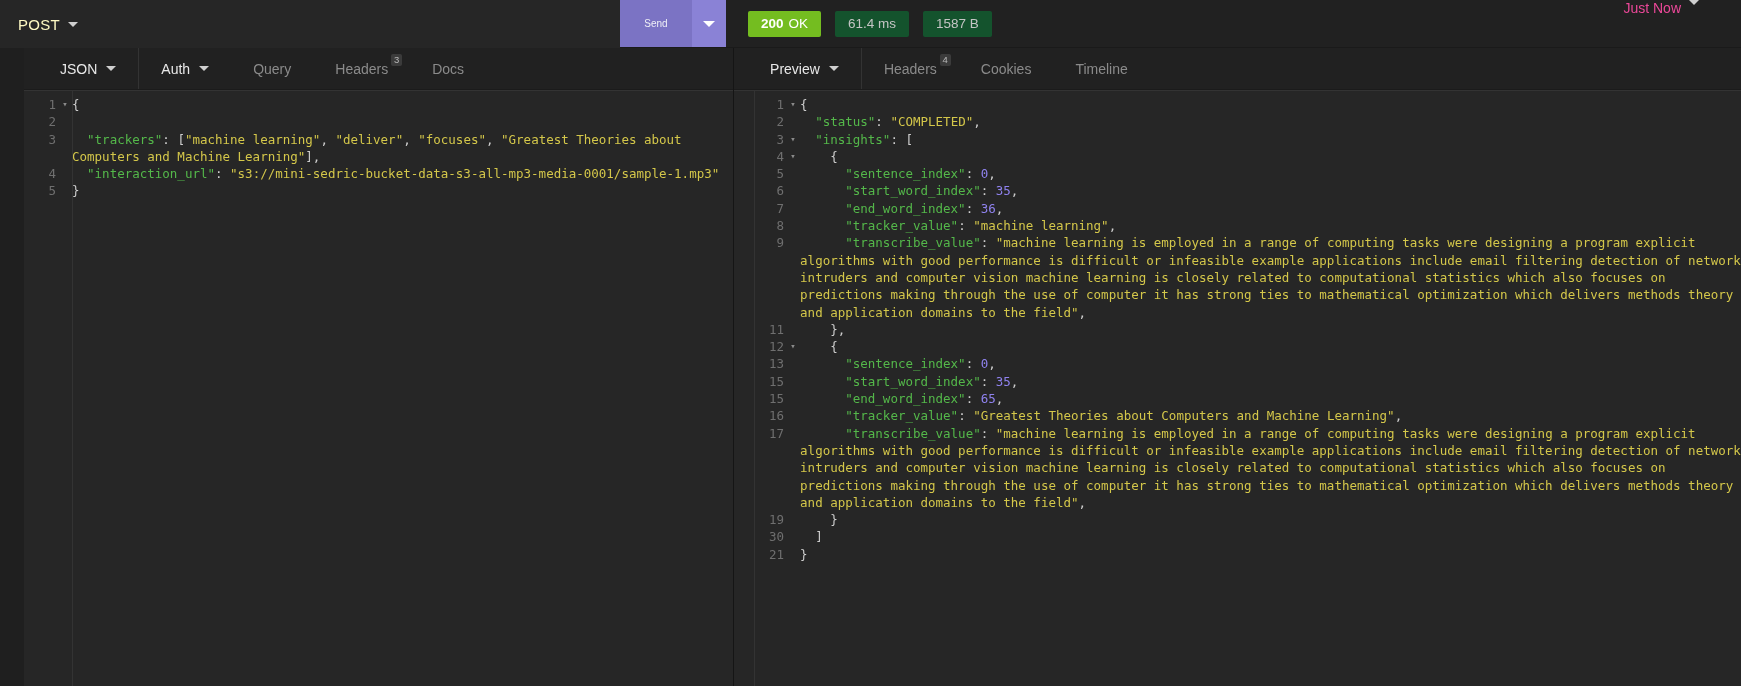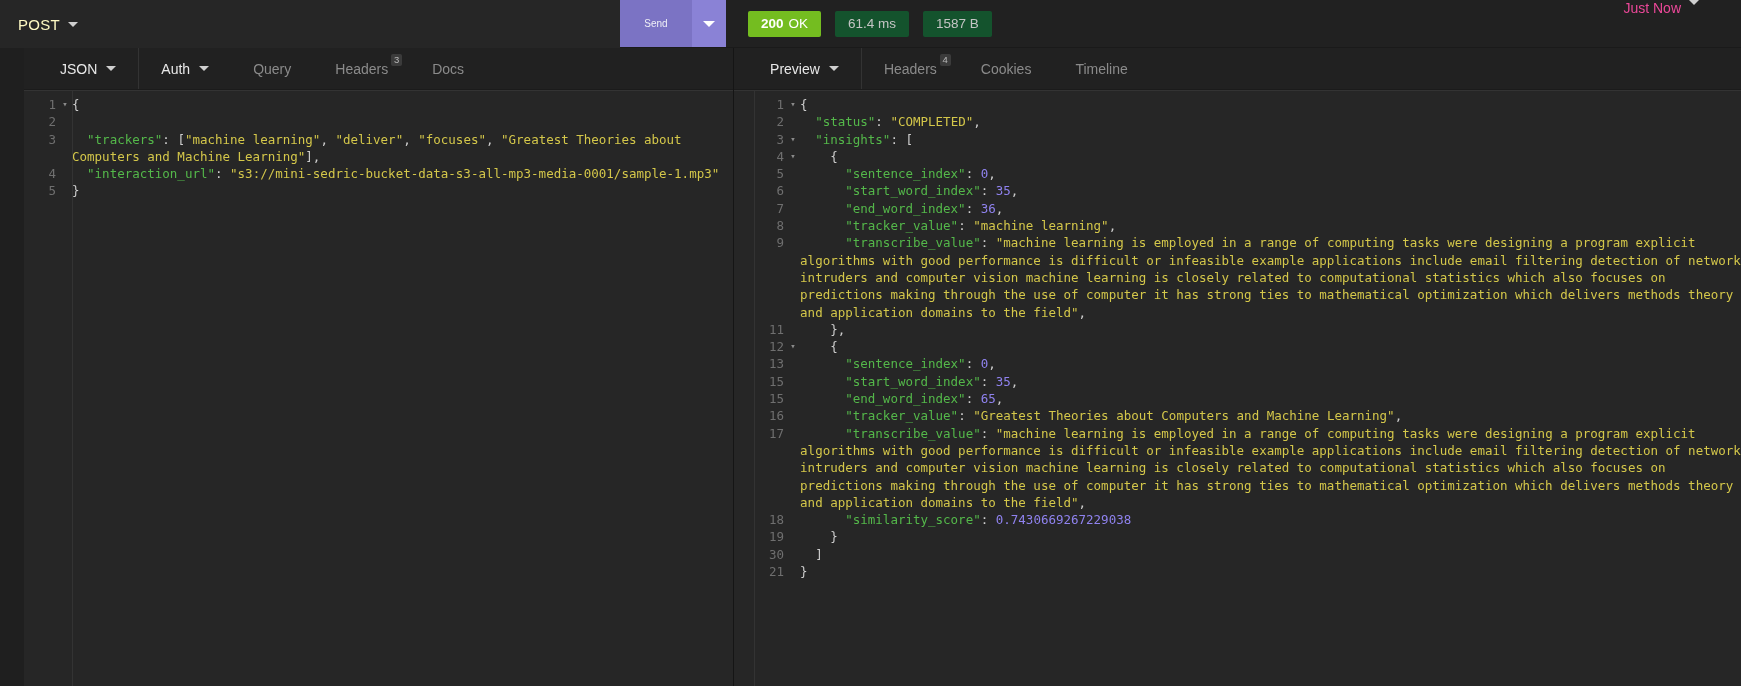--- a/index.html
+++ b/index.html
@@ -392,25 +392,20 @@
             <div class="gutter">16</div>
             <div class="fold"></div>
             <div class="code"><span class="k">      "tracker_value"</span><span class="p">: </span><span class="s">"Greatest Theories about Computers and Machine Learning"</span><span class="p">,</span></div>
           </div>
           <div class="codeline">
             <div class="gutter">17</div>
             <div class="fold"></div>
             <div class="code"><span class="k">      "transcribe_value"</span><span class="p">: </span><span class="s">"machine learning is employed in a range of computing tasks were designing a program explicit algorithms with good performance is difficult or infeasible example applications include email filtering detection of network intruders and computer vision machine learning is closely related to computational statistics which also focuses on predictions making through the use of computer it has strong ties to mathematical optimization which delivers methods theory and application domains to the field"</span><span class="p">,</span></div>
           </div>
           <div class="codeline">
-            <div class="gutter">18</div>
-            <div class="fold"></div>
-            <div class="code"><span class="k">      "similarity_score"</span><span class="p">: </span><span class="n">0.7430669267229038</span></div>
-          </div>
-          <div class="codeline">
             <div class="gutter">19</div>
             <div class="fold"></div>
             <div class="code"><span class="p">    }</span></div>
           </div>
           <div class="codeline">
             <div class="gutter">30</div>
             <div class="fold"></div>
             <div class="code"><span class="p">  ]</span></div>
           </div>
           <div class="codeline">

